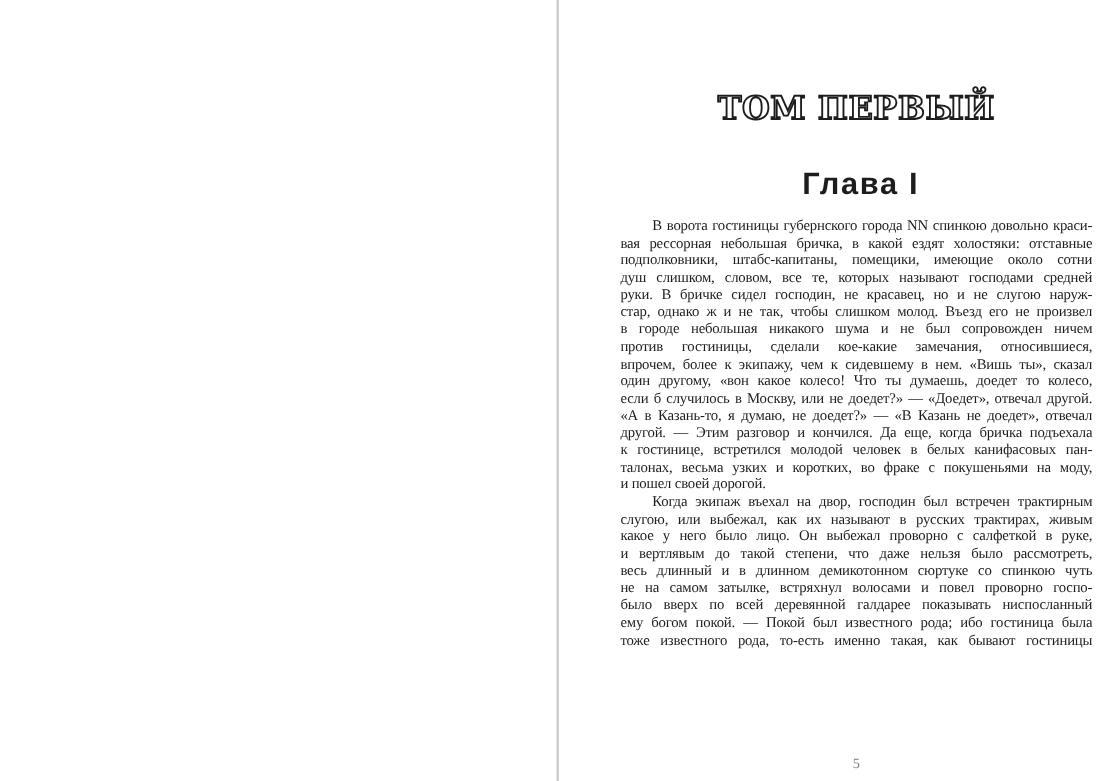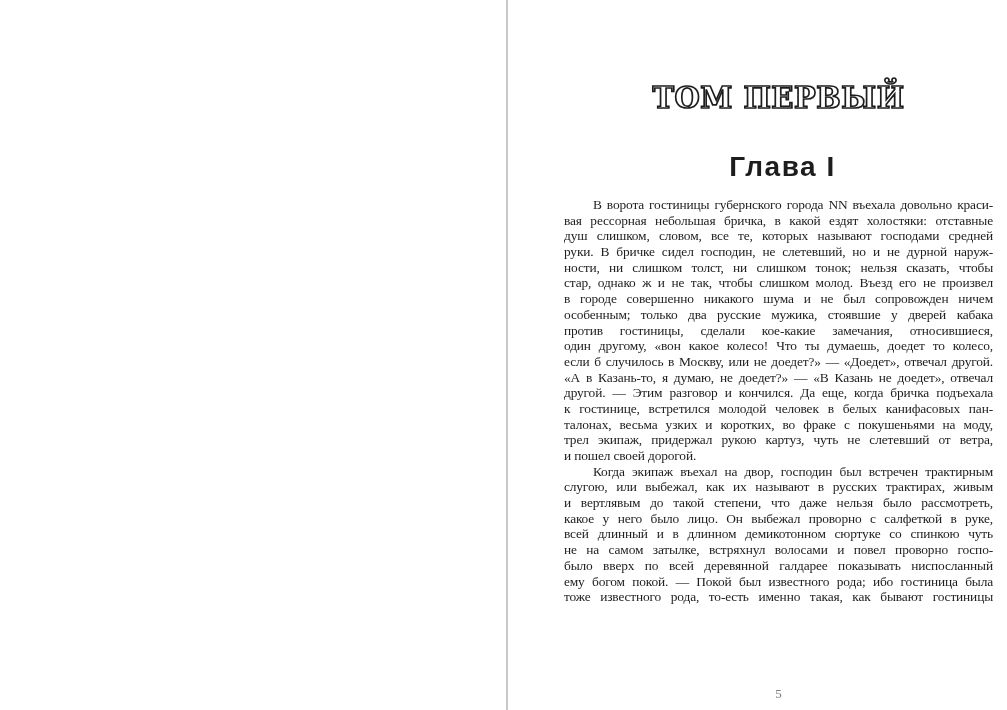--- a/index.html
+++ b/index.html
@@ -104,42 +104,41 @@
 
   <div class="spine"></div>
 
   <div class="page-right">
 
     <div class="volume-title">ТОМ ПЕРВЫЙ</div>
 
     <div class="chapter-title">Глава I</div>
 
     <div class="body-text">
-        <div class="bodyline first">В ворота гостиницы губернского города NN въехала довольно краси-</div>
+        <div class="bodyline first">В ворота гостиницы губернского города NN спинкою довольно краси-</div>
         <div class="bodyline">вая рессорная небольшая бричка, в какой ездят холостяки: отставные</div>
+        <div class="bodyline">подполковники, штабс-капитаны, помещики, имеющие около сотни</div>
         <div class="bodyline">душ слишком, словом, все те, которых называют господами средней</div>
-        <div class="bodyline">руки. В бричке сидел господин, не слетевший, но и не дурной наруж-</div>
-        <div class="bodyline">ности, ни слишком толст, ни слишком тонок; нельзя сказать, чтобы</div>
+        <div class="bodyline">руки. В бричке сидел господин, не красавец, но и не слугою наруж-</div>
         <div class="bodyline">стар, однако ж и не так, чтобы слишком молод. Въезд его не произвел</div>
-        <div class="bodyline">в городе совершенно никакого шума и не был сопровожден ничем</div>
-        <div class="bodyline">особенным; только два русские мужика, стоявшие у дверей кабака</div>
+        <div class="bodyline">в городе небольшая никакого шума и не был сопровожден ничем</div>
         <div class="bodyline">против гостиницы, сделали кое-какие замечания, относившиеся,</div>
+        <div class="bodyline">впрочем, более к экипажу, чем к сидевшему в нем. «Вишь ты», сказал</div>
         <div class="bodyline">один другому, «вон какое колесо! Что ты думаешь, доедет то колесо,</div>
         <div class="bodyline">если б случилось в Москву, или не доедет?» — «Доедет», отвечал другой.</div>
         <div class="bodyline">«А в Казань-то, я думаю, не доедет?» — «В Казань не доедет», отвечал</div>
         <div class="bodyline">другой. — Этим разговор и кончился. Да еще, когда бричка подъехала</div>
         <div class="bodyline">к гостинице, встретился молодой человек в белых канифасовых пан-</div>
         <div class="bodyline">талонах, весьма узких и коротких, во фраке с покушеньями на моду,</div>
-        <div class="bodyline">трел экипаж, придержал рукою картуз, чуть не слетевший от ветра,</div>
         <div class="bodyline flush">и пошел своей дорогой.</div>
         <div class="bodyline first">Когда экипаж въехал на двор, господин был встречен трактирным</div>
         <div class="bodyline">слугою, или выбежал, как их называют в русских трактирах, живым</div>
+        <div class="bodyline">какое у него было лицо. Он выбежал проворно с салфеткой в руке,</div>
         <div class="bodyline">и вертлявым до такой степени, что даже нельзя было рассмотреть,</div>
-        <div class="bodyline">какое у него было лицо. Он выбежал проворно с салфеткой в руке,</div>
-        <div class="bodyline">всей длинный и в длинном демикотонном сюртуке со спинкою чуть</div>
+        <div class="bodyline">весь длинный и в длинном демикотонном сюртуке со спинкою чуть</div>
         <div class="bodyline">не на самом затылке, встряхнул волосами и повел проворно госпо-</div>
         <div class="bodyline">было вверх по всей деревянной галдарее показывать ниспосланный</div>
         <div class="bodyline">ему богом покой. — Покой был известного рода; ибо гостиница была</div>
         <div class="bodyline">тоже известного рода, то-есть именно такая, как бывают гостиницы</div>
       </div>
 
     <div class="page-number">5</div>
 
   </div>
 </div>

